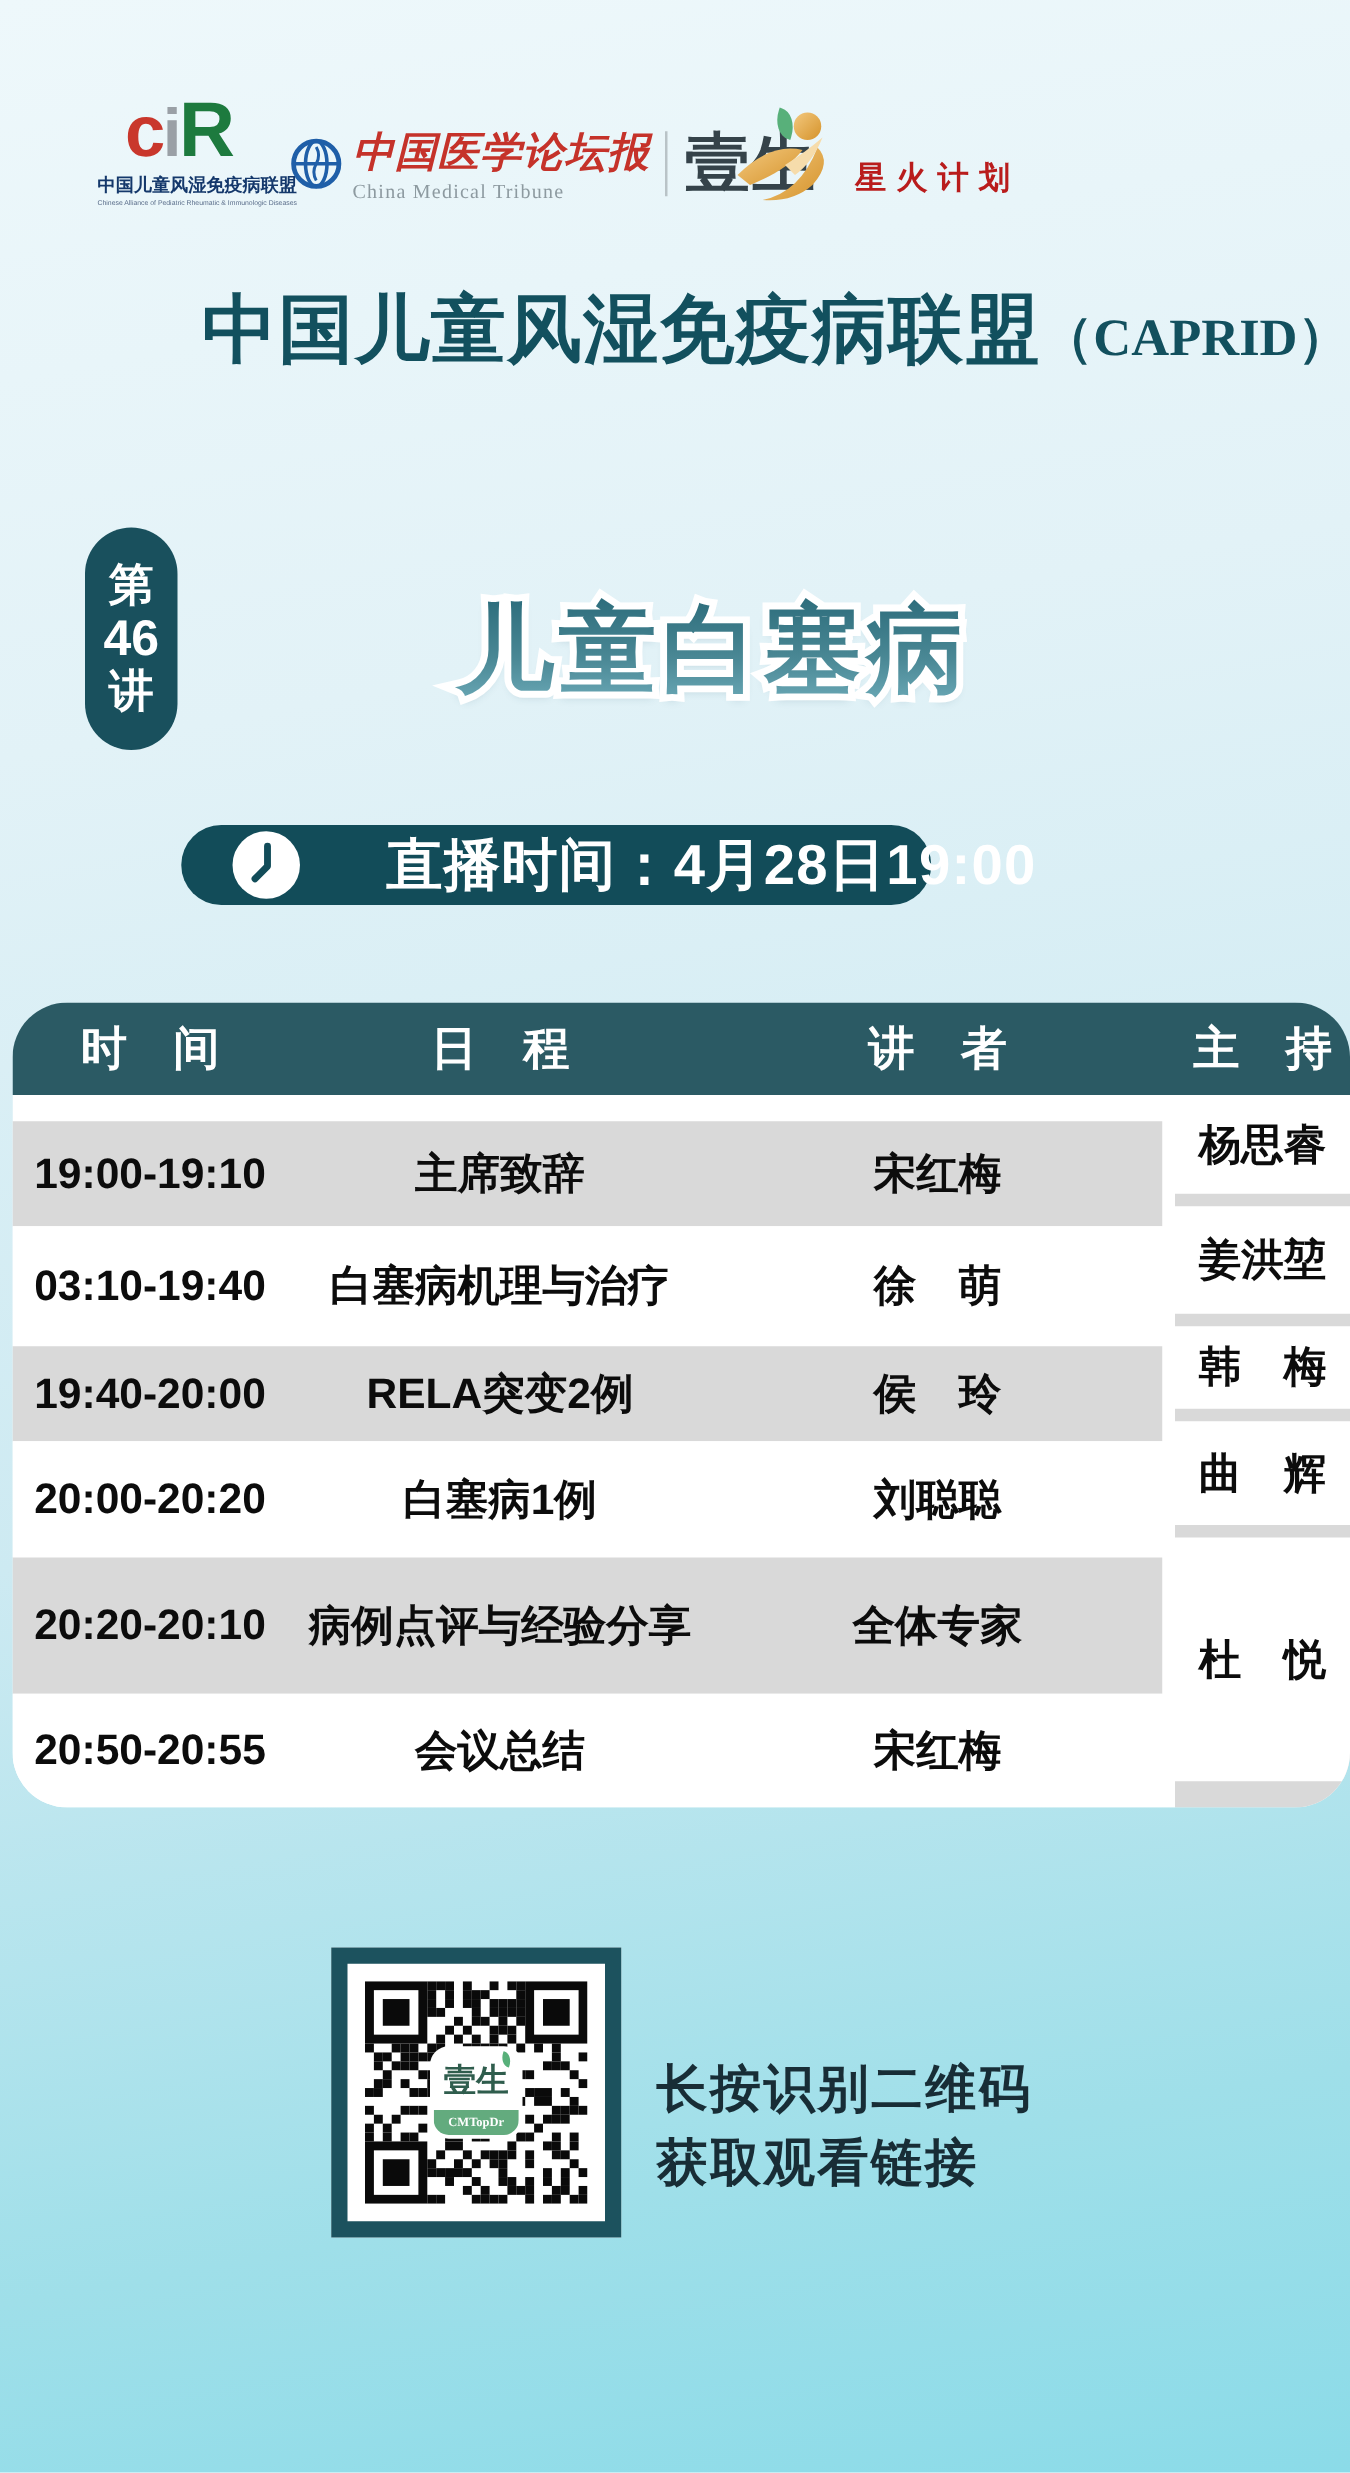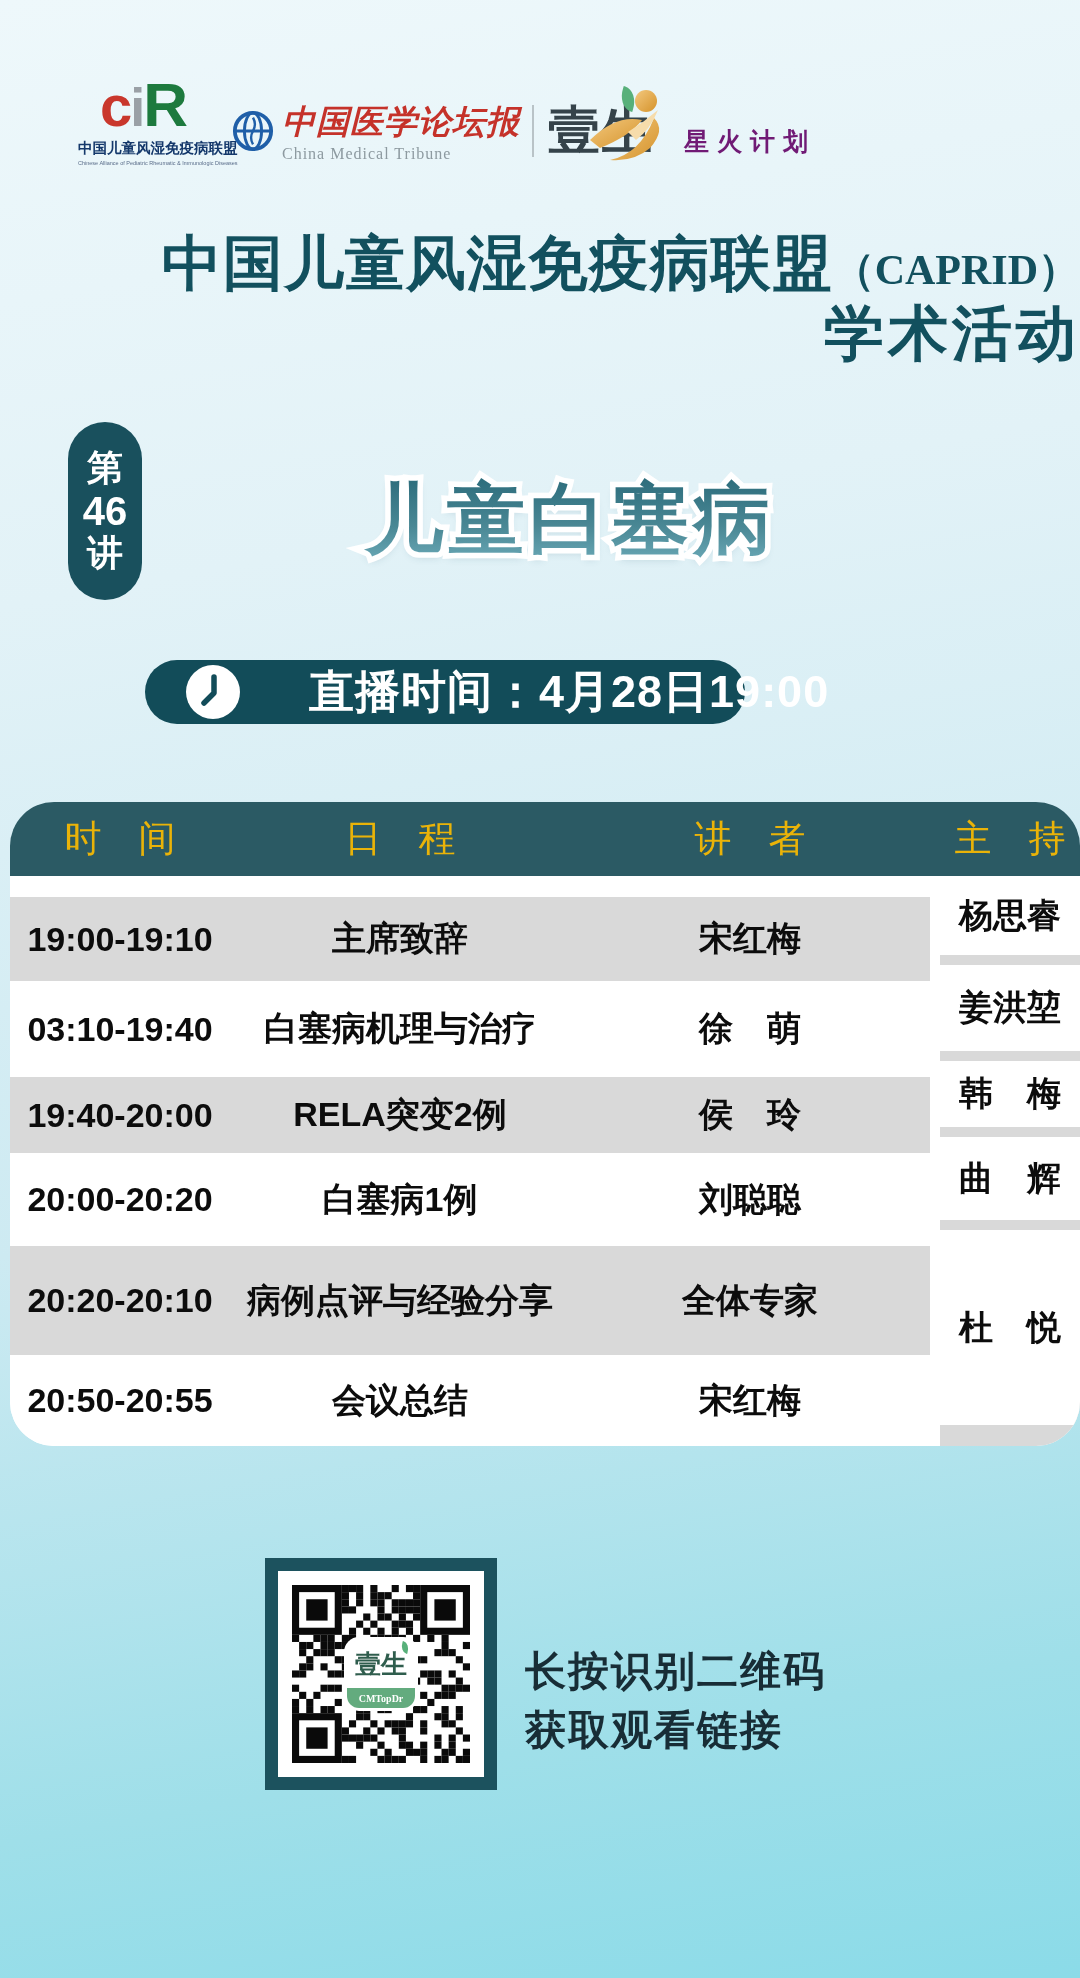--- a/index.html
+++ b/index.html
@@ -20,21 +20,21 @@
   .cmt{left:232px;top:26px;display:flex;align-items:center;}
   .cmt-globe{width:42px;height:42px;margin-right:8px;}
   .cmt-cn{color:#c5322a;font-size:33px;font-weight:800;font-style:italic;
           font-family:"Liberation Serif",serif;white-space:nowrap;letter-spacing:1px;}
   .cmt-en{color:#8d9aa0;font-size:16px;letter-spacing:1px;font-family:"Liberation Serif",serif;}
   .cmt-div{width:2px;height:52px;background:#b9c3c7;margin:0 14px 0 12px;}
   .ysheng{color:#35434a;font-size:52px;font-weight:800;font-family:"Liberation Serif",serif;position:relative;}
   .ysheng .leaf{position:absolute;right:16px;top:-8px;width:16px;height:22px;background:#58b07a;
                 border-radius:0 90% 0 90%;transform:rotate(18deg);}
   .spark{left:588px;top:18px;display:flex;align-items:flex-end;}
-  .spark-txt{color:#701a75;font-size:25px;font-weight:800;letter-spacing:8px;margin:0 0 8px 4px;}
+  .spark-txt{color:#b91c1c;font-size:25px;font-weight:800;letter-spacing:8px;margin:0 0 8px 4px;}
 
   
   .headline{top:230px;left:0;width:1080px;text-align:right;color:#12505e;
             font-family:"Liberation Serif",serif;font-weight:700;line-height:1.16;}
   .headline .l1{font-size:60px;letter-spacing:1px;}
   .headline .l1 .suffix{font-size:42px;letter-spacing:0;}
   .headline .l2{font-size:60px;letter-spacing:4px;}
 
   
   .badge{left:68px;top:422px;width:74px;height:178px;background:#19505d;border-radius:37px;
@@ -52,21 +52,21 @@
 
   
   .live{left:145px;top:660px;width:600px;height:64px;background:#124c59;border-radius:32px;
         display:flex;align-items:center;color:#fff;gap:36px;}
   .live .clock{width:56px;height:56px;margin-left:40px;flex:0 0 auto;}
   .live .ltxt{font-size:45px;font-weight:800;margin-left:32px;letter-spacing:1px;white-space:nowrap;}
 
   
   .schedule{left:10px;top:802px;width:1070px;border-radius:44px;overflow:hidden;}
   .shead{height:74px;background:#2b5a64;display:grid;grid-template-columns:220px 340px 360px 10px 140px;
-         align-items:center;color:#eab308;font-size:37px;font-weight:400;}
+         align-items:center;color:#ffffff;font-size:37px;font-weight:700;}
   .shead div{text-align:center;white-space:nowrap;}
   .sbody{display:flex;background:#fff;}
   .main-col{width:920px;display:flex;flex-direction:column;margin-top:21px;}
   .srow{display:grid;grid-template-columns:220px 340px 360px;align-items:center;}
   .srow.even{background:#d9d9d9;}
   .srow.odd{background:#ffffff;}
   .cell{text-align:center;font-size:34px;font-weight:800;color:#0c0c0c;white-space:nowrap;}
   .gutter{width:10px;background:#ffffff;}
   .hosts-col{width:140px;background:#d9d9d9;display:grid;grid-template-columns:140px;}
   .hcell{background:#ffffff;margin:5px 0;display:flex;align-items:center;justify-content:center;
@@ -126,21 +126,20 @@
       <path d="M2 52 Q28 26 54 32 Q42 48 12 60 Z" fill="url(#gold)"></path>
       <path d="M22 72 Q52 66 66 30 Q78 42 62 60 Q46 74 22 72 Z" fill="url(#gold)"></path>
       <path d="M40 44 Q56 34 70 22 Q62 42 48 52 Z" fill="#f6dcab"></path>
     </svg>
     <div class="spark-txt">星火计划</div>
   </div>
 </div>
 
 <div class="abs headline">
   <div class="l1"><span>中国儿童风湿免疫病联盟</span><span class="suffix">（CAPRID）</span></div>
-  <div class="l2">学术活动</div>
 </div>
 
 <div class="abs badge">
   <div class="bch">第</div>
   <div class="bnum">46</div>
   <div class="bch">讲</div>
 </div>
 
 <div class="abs mtitle-wrap">
   <div class="mtitle outline">儿童白塞病</div>

